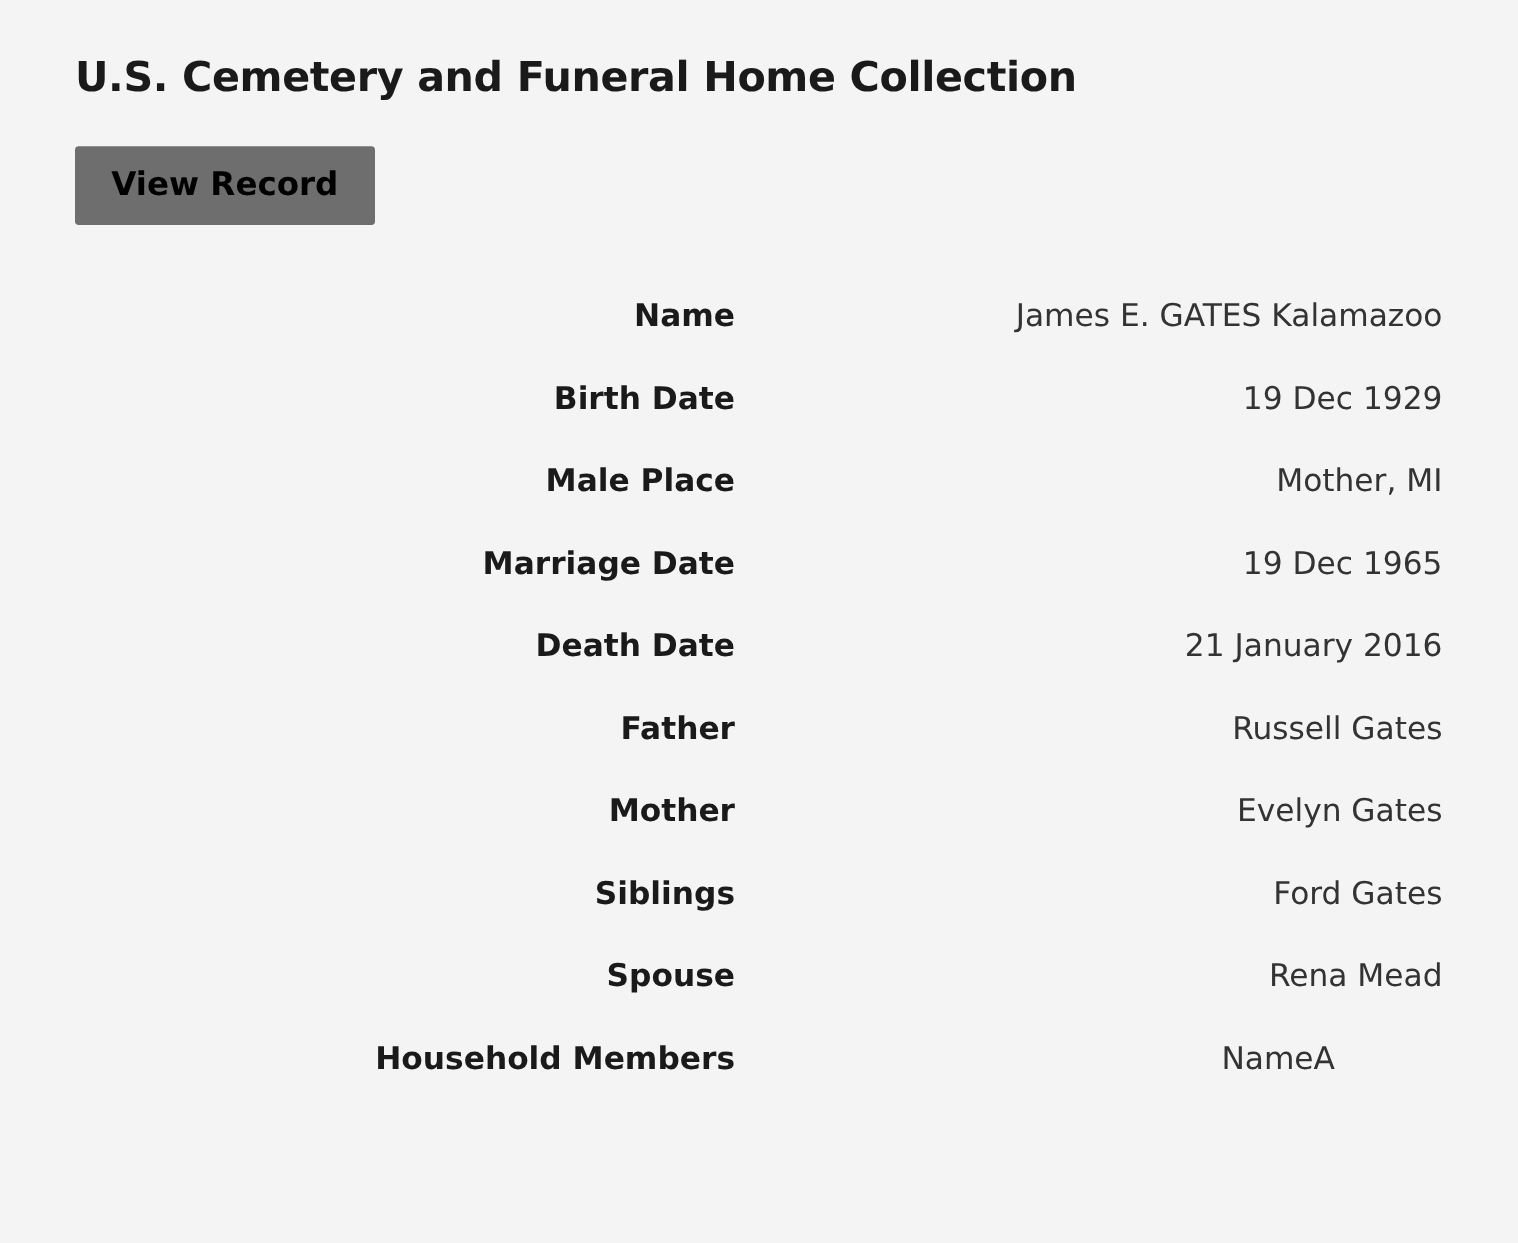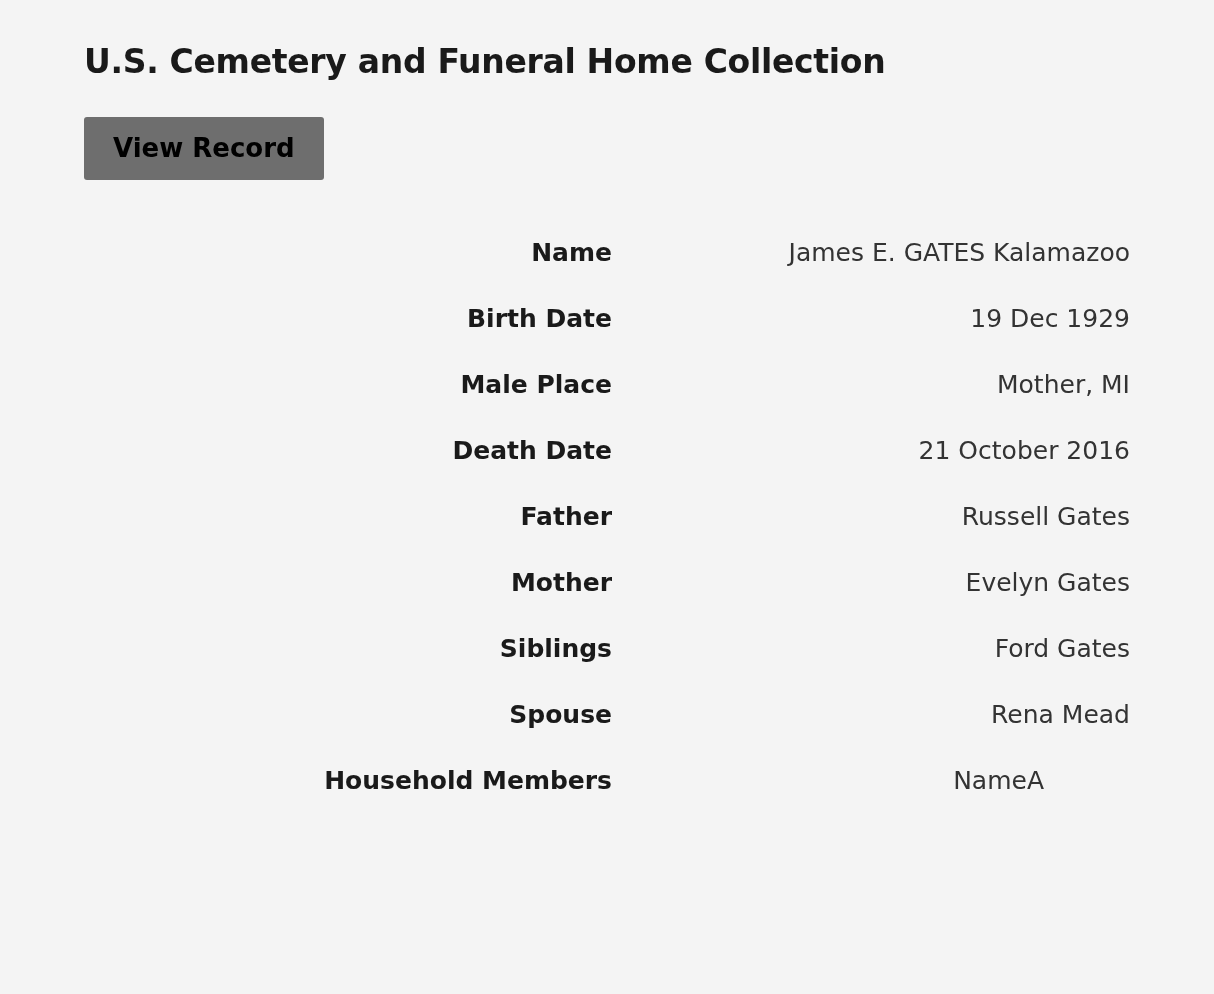--- a/index.html
+++ b/index.html
@@ -12,21 +12,21 @@
     background: #f4f4f4;
     font-family: "DejaVu Sans", sans-serif;
     color: #222222;
     overflow: hidden;
   }
   .page {
     position: relative;
     width: 1214px;
     height: 964px;
     box-sizing: border-box;
-    padding: 0 84px;
+    padding: 0 60px;
   }
   .collection-title {
     margin: 0;
     padding-top: 42px;
     font-size: 33px;
     font-weight: bold;
     letter-spacing: -0.3px;
     color: #1a1a1a;
     line-height: 1.2;
   }
@@ -97,22 +97,26 @@
         </tr>
         <tr>
           <td class="record-label">Birth Date</td>
           <td class="record-value"><span>19 Dec 1929</span></td>
         </tr>
         <tr>
           <td class="record-label">Male Place</td>
           <td class="record-value"><span>Mother, MI</span></td>
         </tr>
         <tr>
+          <td class="record-label">Marriage Date</td>
+          <td class="record-value"><span>19 Dec 1965</span></td>
+        </tr>
+        <tr>
           <td class="record-label">Death Date</td>
-          <td class="record-value"><span>21 October 2016</span></td>
+          <td class="record-value"><span>21 January 2016</span></td>
         </tr>
         <tr>
           <td class="record-label">Father</td>
           <td class="record-value"><span>Russell Gates</span></td>
         </tr>
         <tr>
           <td class="record-label">Mother</td>
           <td class="record-value"><span>Evelyn Gates</span></td>
         </tr>
         <tr>

